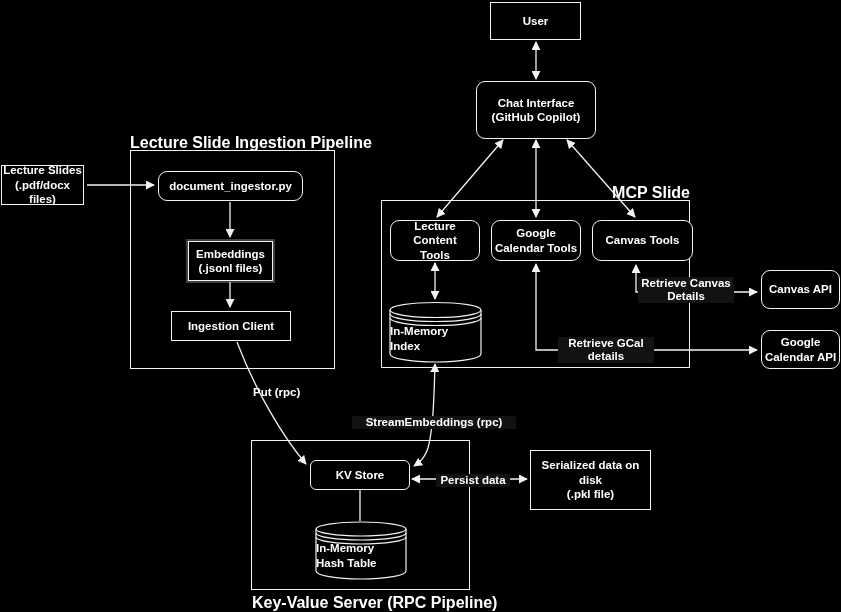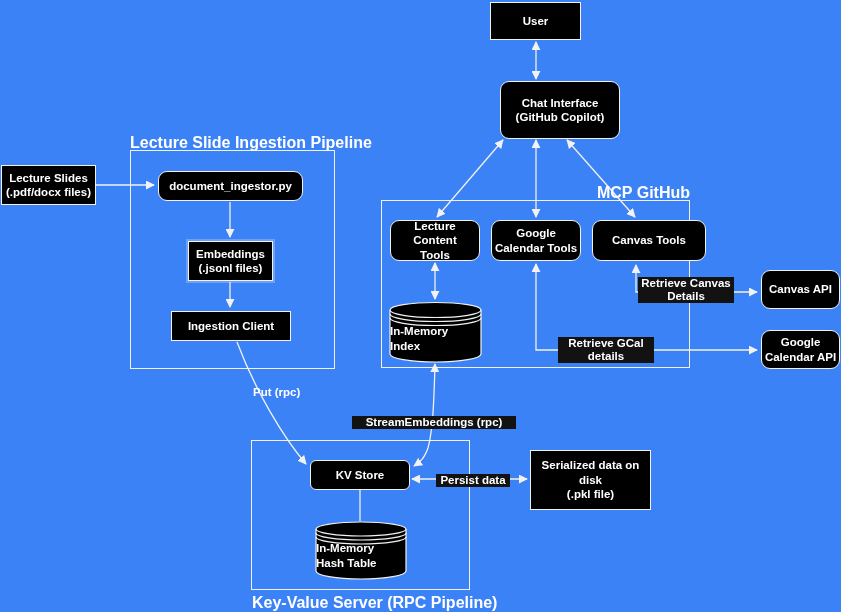--- a/index.html
+++ b/index.html
@@ -1,20 +1,20 @@
 <!DOCTYPE html>
 <html><head>
 <meta charset="utf-8">
 <style>
   html, body { margin: 0; padding: 0; background: #121212; }
   .canvas {
     position: relative;
     width: 841px;
     height: 612px;
-    background: #3b82f6;
+    background: #000000;
     overflow: hidden;
     font-family: "Liberation Sans", sans-serif;
   }
   .layer { position: absolute; left: 0; top: 0; }
   .node {
     position: absolute;
     box-sizing: border-box;
     display: flex;
     align-items: center;
     justify-content: center;
@@ -99,37 +99,37 @@
       <path d="M230,282 L230,307" marker-end="url(#arrow)"></path>
       <path d="M360,490 L360,521"></path>
       <path d="M412,479 L527,479" marker-start="url(#arrow)" marker-end="url(#arrow)"></path>
       <path d="M636,265 L636,292 L757,292" marker-start="url(#arrow)" marker-end="url(#arrow)"></path>
       <path d="M536,264 L536,350 L757,350" marker-start="url(#arrow)" marker-end="url(#arrow)"></path>
     </g>
   </svg>
 
   <div class="node" style="left:490px; top:2px; width:91px; height:38px;">User</div>
 
-  <div class="node rounded" style="left:476px; top:81px; width:120px; height:58px;margin-left:24px;">Chat Interface
+  <div class="node rounded" style="left:476px; top:81px; width:120px; height:58px;">Chat Interface
 (GitHub Copilot)</div>
 
   <div class="node rounded" style="left:390px; top:220px; width:90px; height:41px;">Lecture Content
 Tools</div>
 
   <div class="node rounded" style="left:491px; top:220px; width:90px; height:41px;">Google
 Calendar Tools</div>
 
-  <div class="node rounded" style="left:592px; top:220px; width:114px; height:41px;">Canvas Tools</div>
+  <div class="node rounded" style="left:592px; top:220px; width:101px; height:41px;">Canvas Tools</div>
 
   <div class="node rounded" style="left:761px; top:270px; width:79px; height:39px;">Canvas API</div>
 
   <div class="node rounded" style="left:761px; top:330px; width:79px; height:39px;">Google
 Calendar API</div>
 
-  <div class="node" style="left:1px; top:165px; width:95px; height:40px;">Lecture Slides
+  <div class="node" style="left:1px; top:165px; width:83px; height:40px;">Lecture Slides
 (.pdf/docx files)</div>
 
   <div class="node rounded" style="left:158px; top:171px; width:145px; height:30px;">document_ingestor.py</div>
 
   <div class="node" style="left:188px; top:241px; width:85px; height:40px; box-shadow:0 0 0 2px rgba(255,255,255,0.25);">Embeddings
 (.jsonl files)</div>
 
   <div class="node" style="left:171px; top:311px; width:120px; height:30px;">Ingestion Client</div>
 
   <div class="node rounded-sm" style="left:310px; top:460px; width:100px; height:30px;">KV Store</div>
@@ -139,21 +139,21 @@
 (.pkl file)</div>
 
   <div class="cyl-label" style="left:390px; top:324px; width:91px;">In-Memory
 Index</div>
 
   <div class="cyl-label" style="left:316px; top:541px; width:90px;">In-Memory
 Hash Table</div>
 
   <div class="title" style="left:130px; top:134px; width:204px; text-align:center;">Lecture Slide Ingestion Pipeline</div>
 
-  <div class="title" style="left:540px; top:184px; width:150px; text-align:right;">MCP GitHub</div>
+  <div class="title" style="left:540px; top:184px; width:150px; text-align:right;">MCP Slide</div>
 
   <div class="title" style="left:252px; top:594px;">Key-Value Server (RPC Pipeline)</div>
 
   <div class="lbl" style="left:233px; top:386px; text-align:right;padding-left:20px;">Put (rpc)</div>
 
   <div class="lbl bg" style="left:352px; top:416px; width:158px;">StreamEmbeddings (rpc)</div>
 
   <div class="lbl bg" style="left:638px; top:277px; width:90px;">Retrieve Canvas
 Details</div>
 

